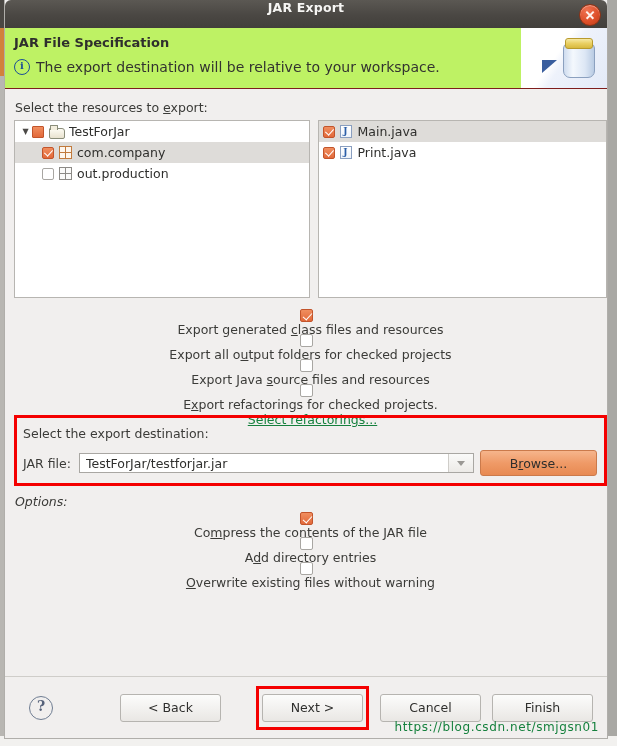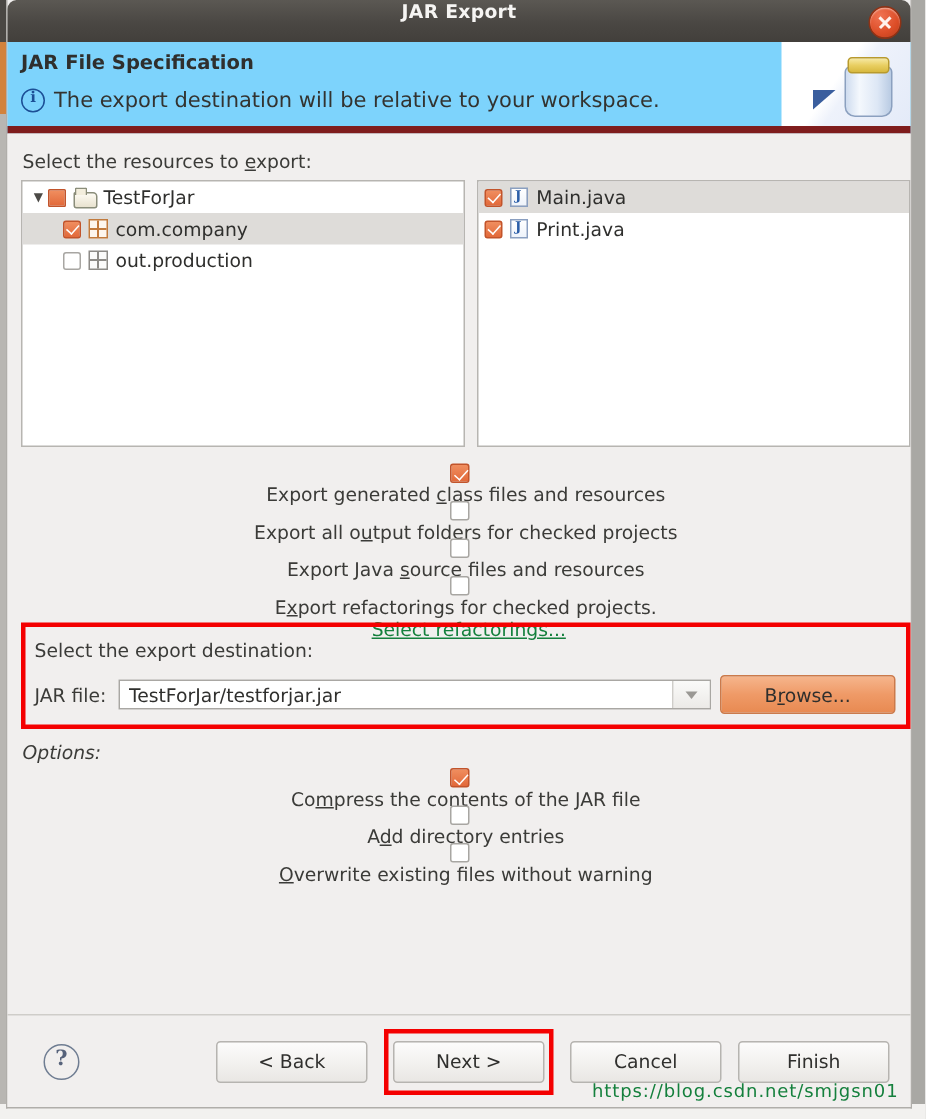--- a/index.html
+++ b/index.html
@@ -85,24 +85,24 @@
     width: 10px; height: 1.6px;
     background: #fff2ec;
     transform-origin: center;
   }
   #close-button::before { transform: translate(-50%,-50%) rotate(45deg); }
   #close-button::after  { transform: translate(-50%,-50%) rotate(-45deg); }
 
   
   #header {
     position: relative;
-    background: #7dd3fc;
+    background: #bef264;
     height: 61px;
     min-height: 61px;
-    border-bottom: 5px solid #7f1d1d;
+    border-bottom: 1px solid #7f1d1d;
     padding: 7px 0 0 9px;
     box-sizing: border-box;
     overflow: hidden;
   }
   #header-title {
     font-size: 13px;
     font-weight: bold;
     color: #2f2f2d;
     margin-bottom: 9px;
   }
@@ -443,20 +443,21 @@
     font-size: 12.5px;
     cursor: pointer;
   }
   #next-wrapper {
     border: 3px solid #f40000;
     padding: 5px 3px;
     display: flex;
     align-items: center;
     justify-content: center;
     box-sizing: border-box;
+    margin-left: 24px;
   }
   #watermark {
     position: absolute;
     right: 8px; bottom: 4px;
     color: #15803d;
     font-size: 12px;
     letter-spacing: .6px;
     white-space: nowrap;
     pointer-events: none;
   }

